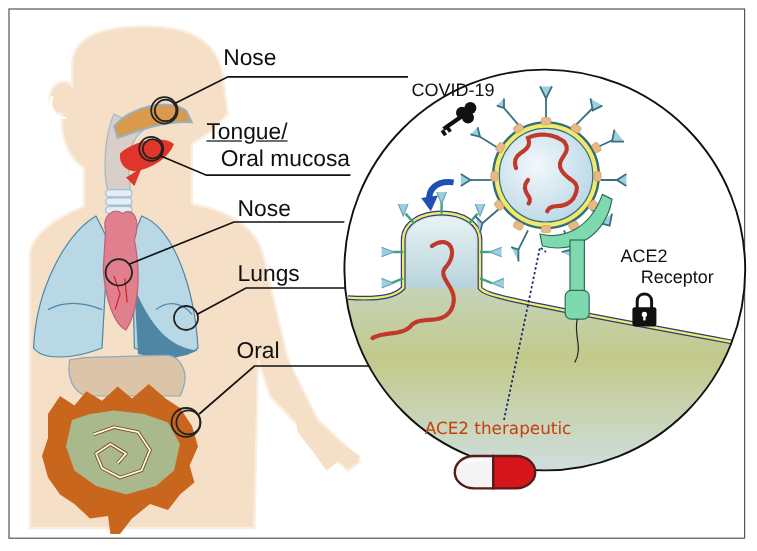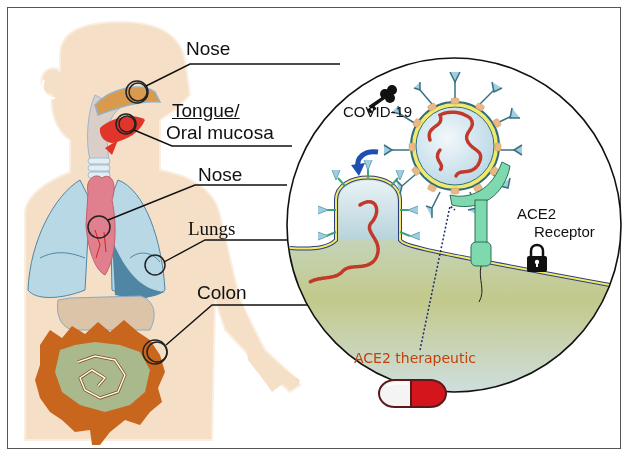--- a/index.html
+++ b/index.html
@@ -199,22 +199,22 @@
 
   <g>
     <path d="M395,380 L411,380 L411,407 L395,407 C385,407 379,400 379,393.5 C379,387 385,380 395,380 Z" fill="#f4f4f4" stroke="#5a1a1a" stroke-width="2"></path>
     <path d="M411,380 L430,380 C440,380 446,387 446,393.5 C446,400 440,407 430,407 L411,407 Z" fill="#d4151b" stroke="#5a1a1a" stroke-width="2"></path>
     <path d="M386,386 C392,383 402,383 408,384" stroke="#fff" stroke-width="2" fill="none" opacity="0.8"></path>
   </g>
 </svg>
 
 <div class="lbl" style="left:186px;top:38px;">Nose</div>
 <div class="lbl" style="left:172px;top:100px;text-decoration:underline;">Tongue/</div>
-<div class="lbl" style="left:166px;top:122px;text-align:center;">Oral mucosa</div>
+<div class="lbl" style="left:184px;top:122px;text-align:center;">Oral mucosa</div>
 <div class="lbl" style="left:198px;top:164px;">Nose</div>
-<div class="lbl" style="left:188px;top:218px;font-family:Liberation Serif, serif;">Lungs</div>
-<div class="lbl" style="left:197px;top:282px;">Colon</div>
-
-<div class="lbl-sm" style="left:343px;top:67px;margin-top:36px;">COVID-19</div>
+<div class="lbl" style="left:198px;top:218px;">Lungs</div>
+<div class="lbl" style="left:197px;top:282px;">Oral</div>
+
+<div class="lbl-sm" style="left:343px;top:67px;">COVID-19</div>
 <div class="lbl-sm" style="left:517px;top:205px;">ACE2</div>
 <div class="lbl-sm" style="left:517px;top:223px;margin-left:17px;">Receptor</div>
 
 <div class="lbl-ther" style="left:354px;top:350px;">ACE2 therapeutic</div>
 
 </body></html>

